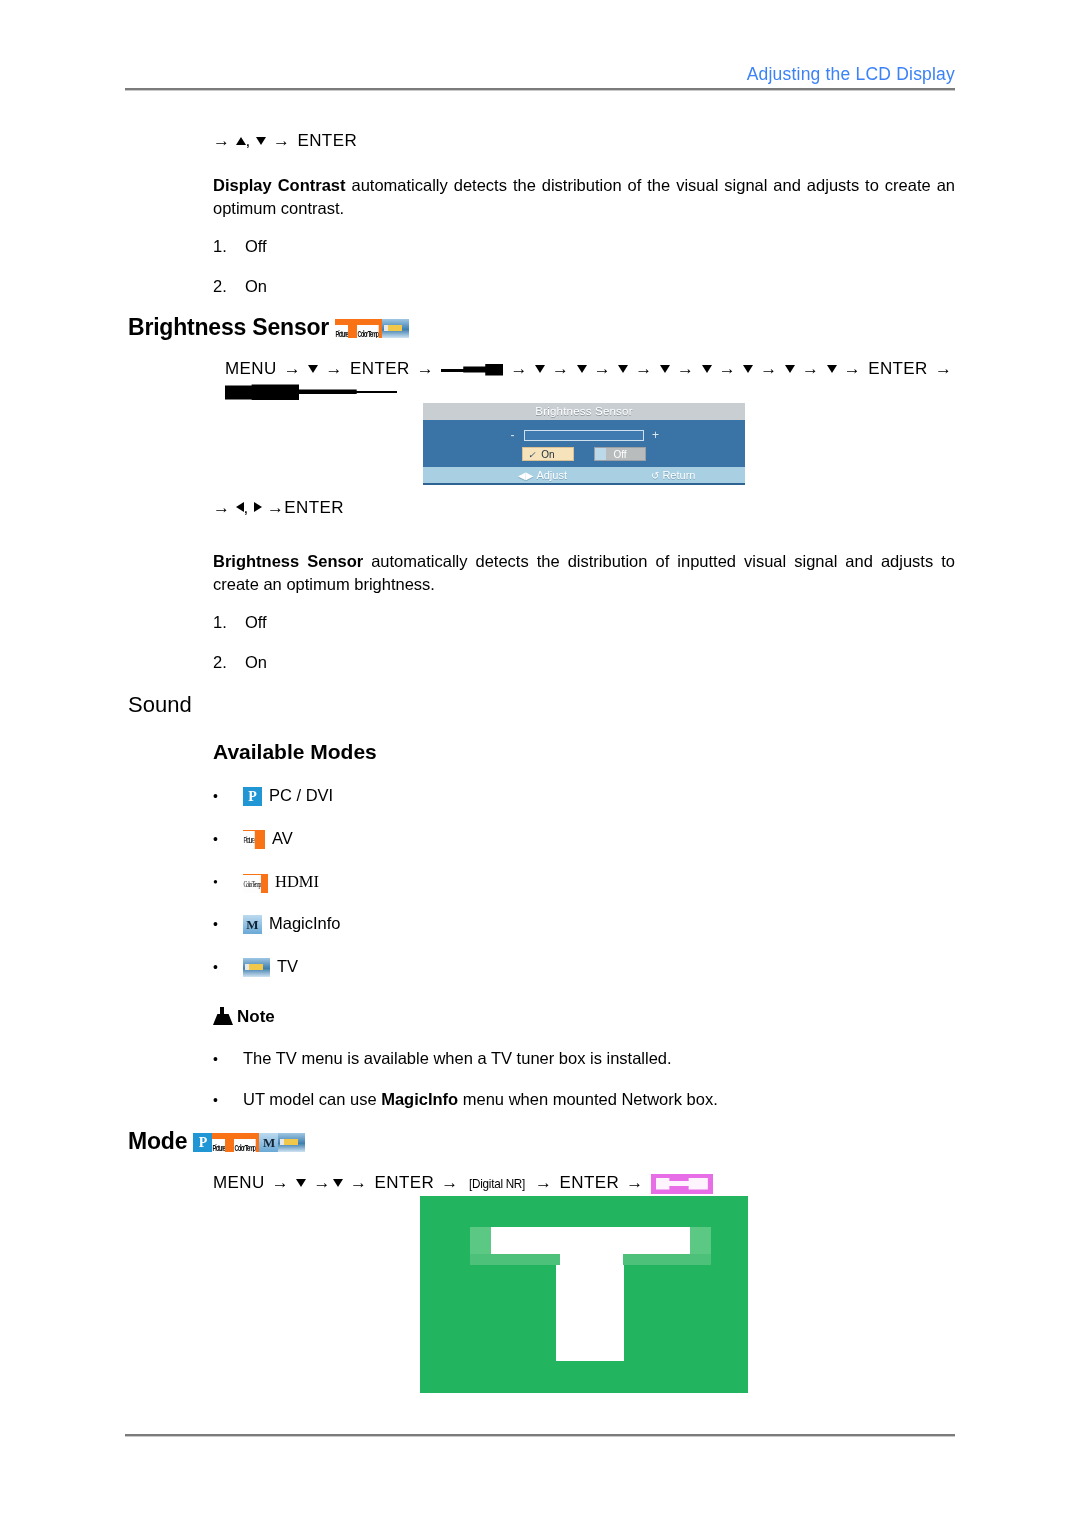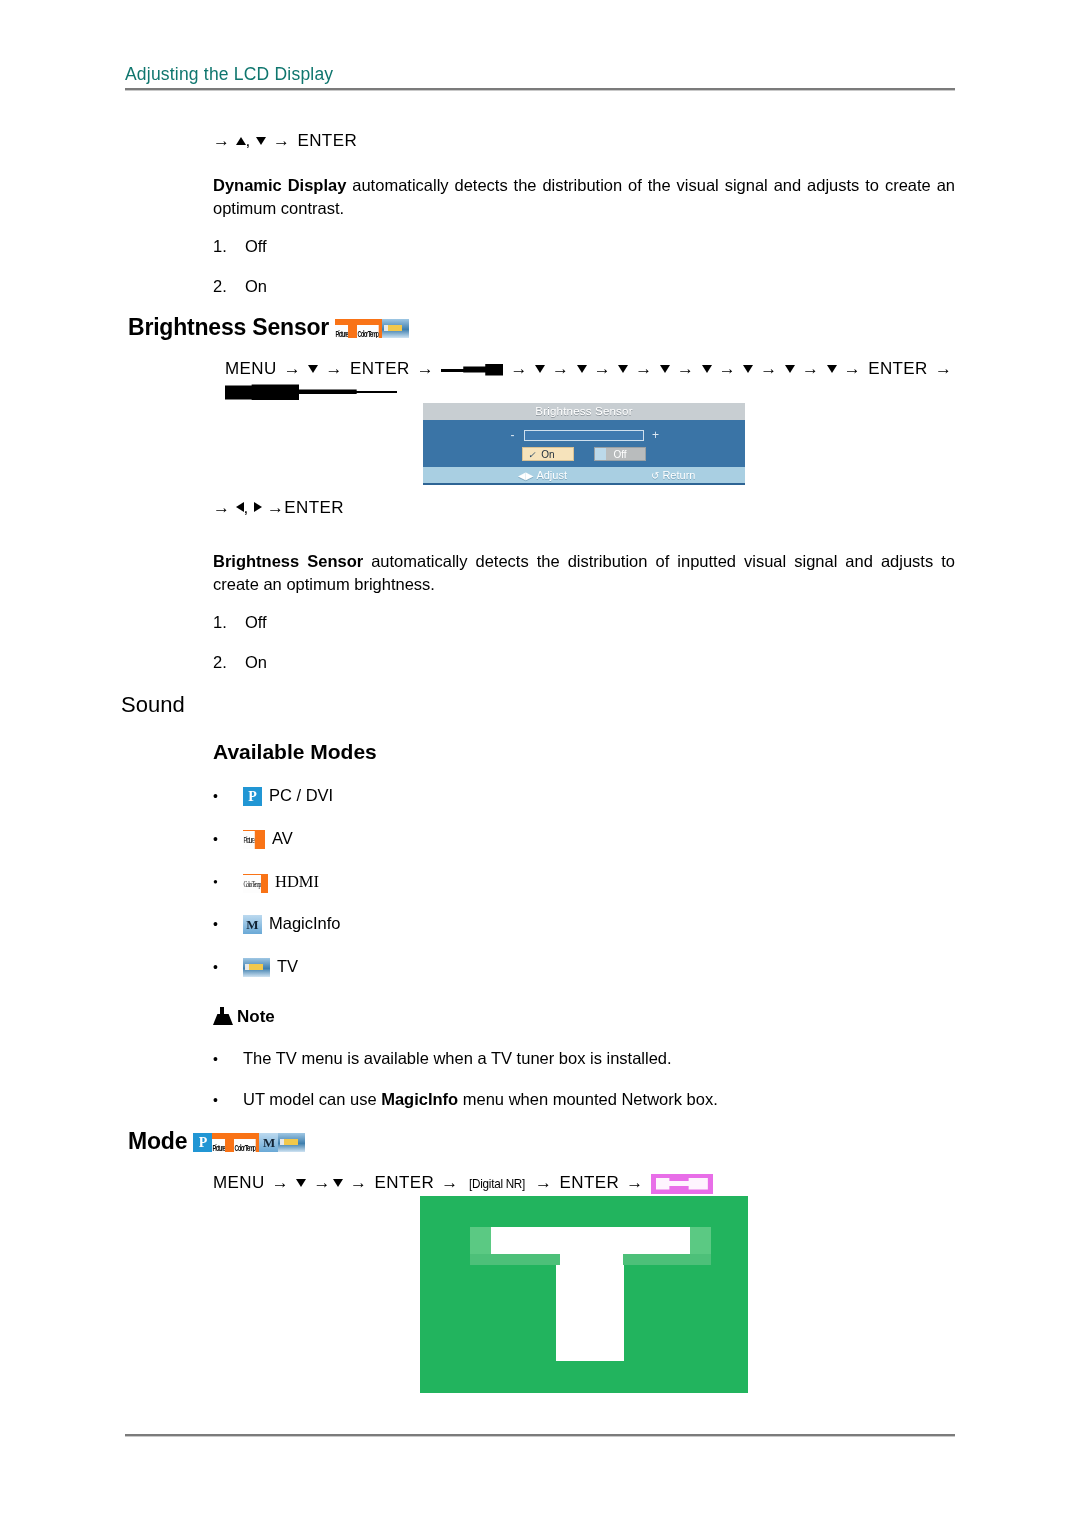--- a/index.html
+++ b/index.html
@@ -20,24 +20,24 @@
     position: absolute;
     inset: 0;
   }
 
   
   .running-head {
     position: absolute;
     top: 64px;
     left: 125px;
     width: 830px;
-    text-align: left;
+    text-align: right;
     font-size: 17.5px;
     letter-spacing: 0.2px;
-    color: #0f766e;
+    color: #3b82f6;
   }
   .rule {
     position: absolute;
     left: 125px;
     width: 830px;
     height: 0;
     border-top: 2px solid #7b7b7b;
     border-bottom: 1px solid #c9c9c9;
   }
   .rule-top { top: 88px; }
@@ -76,21 +76,21 @@
   .h-sub {
     position: absolute;
     left: 128px;
     font-size: 23px;
     font-weight: bold;
     letter-spacing: -0.2px;
     white-space: nowrap;
   }
   .h-section {
     position: absolute;
-    left: 121px;
+    left: 128px;
     font-size: 22px;
     letter-spacing: 0px;
   }
   .h-section2 {
     position: absolute;
     left: 213px;
     font-size: 21px;
     font-weight: bold;
   }
 
@@ -412,21 +412,21 @@
 
   <div class="nav-line" style="top:130px;">
     <span>→</span>
     <span class="tri-up"></span><span>,</span>
     <span class="tri-down"></span>
     <span class="arr">→</span>
     <span>ENTER</span>
   </div>
 
   <div class="body-col" style="top:174px;">
-    <b>Dynamic Display</b><span> automatically detects the distribution of the visual signal and adjusts to create an optimum contrast.</span>
+    <b>Display Contrast</b><span> automatically detects the distribution of the visual signal and adjusts to create an optimum contrast.</span>
   </div>
 
   <div class="num-item" style="top:237px;">
     <span class="n">1.</span><span>Off</span>
   </div>
   <div class="num-item" style="top:277px;">
     <span class="n">2.</span><span>On</span>
   </div>
 
   <div class="h-sub" style="top:314px;">

